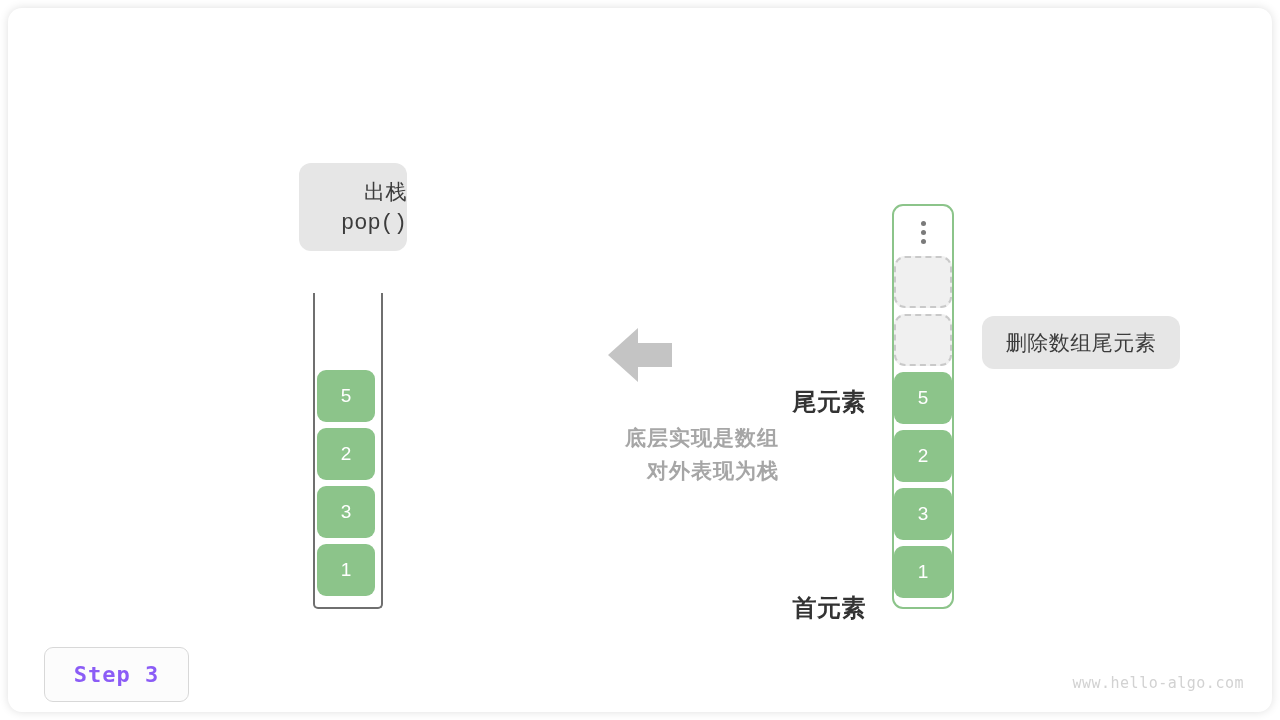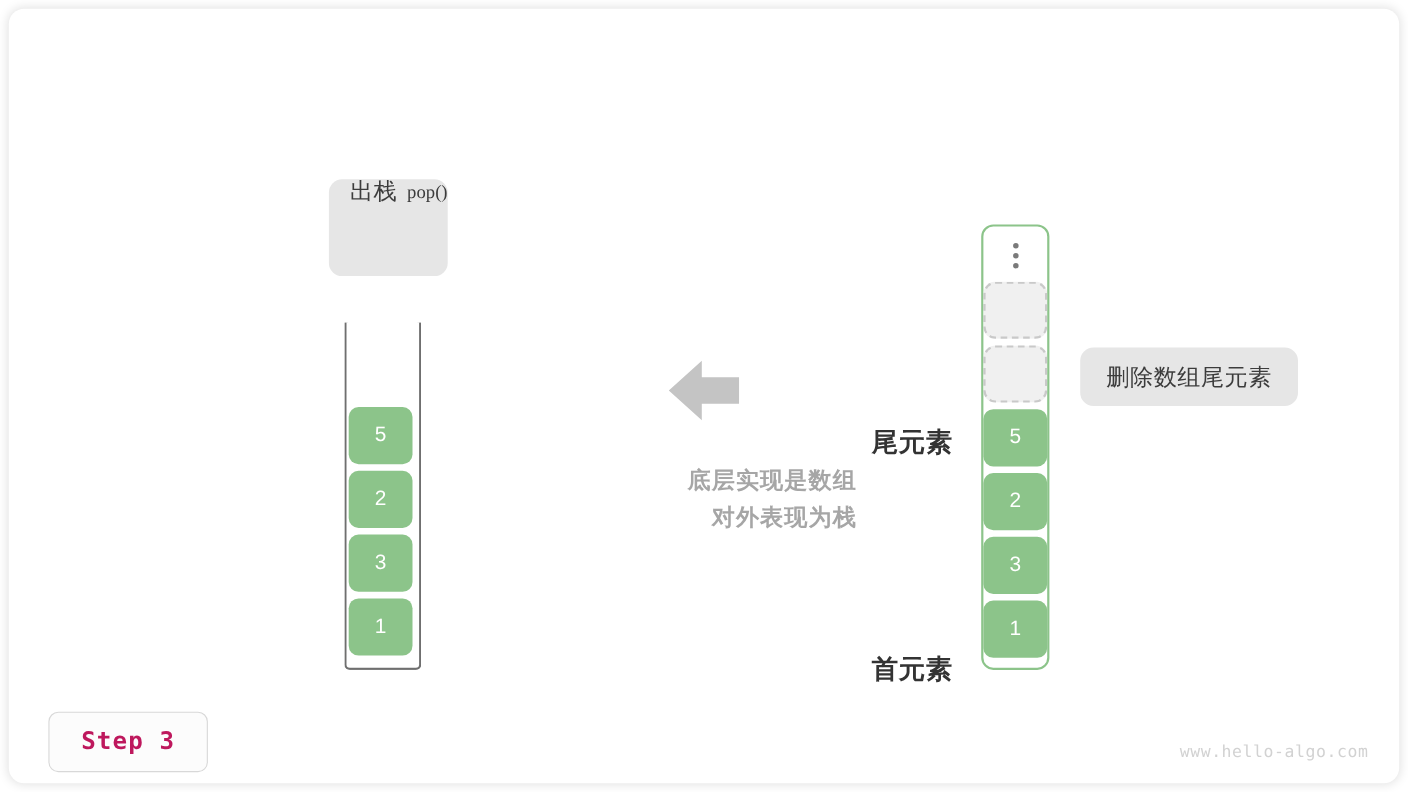--- a/index.html
+++ b/index.html
@@ -27,44 +27,44 @@
     overflow: hidden;
   }
 
   
   .pill {
     position: absolute;
     background: #e6e6e6;
     border-radius: 12px;
     color: #3c3c3c;
     display: flex;
-    flex-direction: row;
-    align-items: flex-start;
+    flex-direction: column;
+    align-items: flex-end;
     justify-content: center;
     box-sizing: border-box;
   }
 
   
   #pop-callout {
     left: 291px;
     top: 155px;
     width: 108px;
     height: 88px;
     padding: 0 0 0 19px;
     gap: 9px;
   }
   #pop-callout .line {
     font-size: 21px;
     line-height: 23px;
     letter-spacing: 0.5px;
     white-space: nowrap;
   }
   #pop-callout .mono {
-    font-family: Liberation Serif, serif;
-    font-size: 17px;
+    font-family: Liberation Mono, monospace;
+    font-size: 22px;
     letter-spacing: 0px;
   }
 
   
   #delete-callout {
     left: 974px;
     top: 308px;
     width: 198px;
     height: 53px;
     flex-direction: row;
@@ -205,21 +205,21 @@
     left: 36px;
     top: 639px;
     width: 145px;
     height: 55px;
     border: 1px solid #d8d8d8;
     border-radius: 9px;
     background: #fcfcfc;
     display: flex;
     align-items: center;
     justify-content: center;
-    color: #be185d;
+    color: #8b5cf6;
     font-family: "DejaVu Sans Mono", "Liberation Mono", monospace;
     font-size: 22px;
     font-weight: bold;
     letter-spacing: 1px;
     box-sizing: border-box;
   }
 
   
   #watermark {
     position: absolute;

